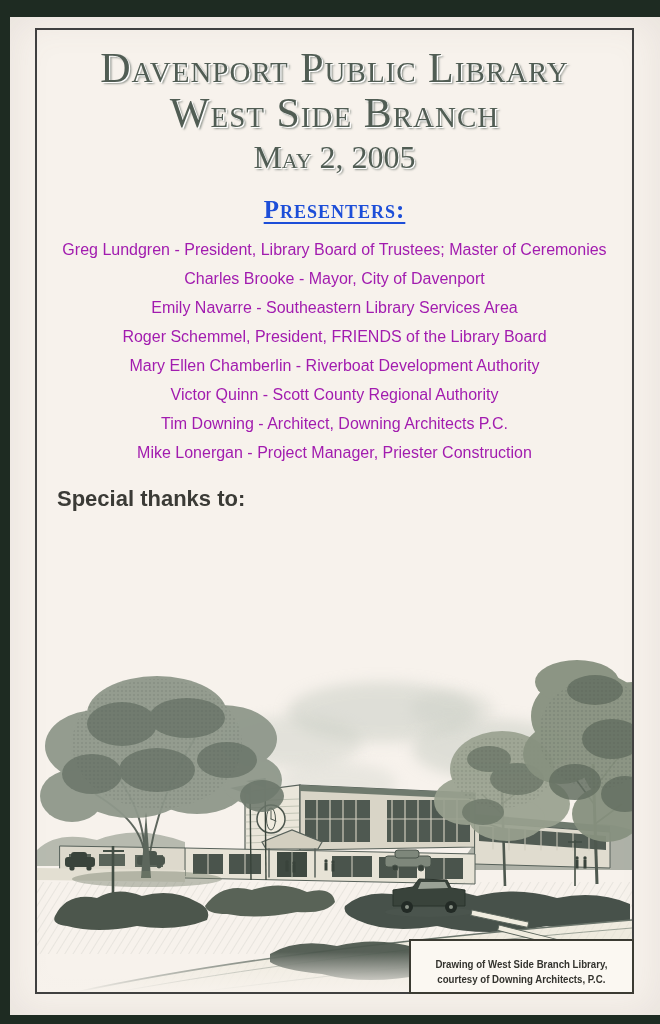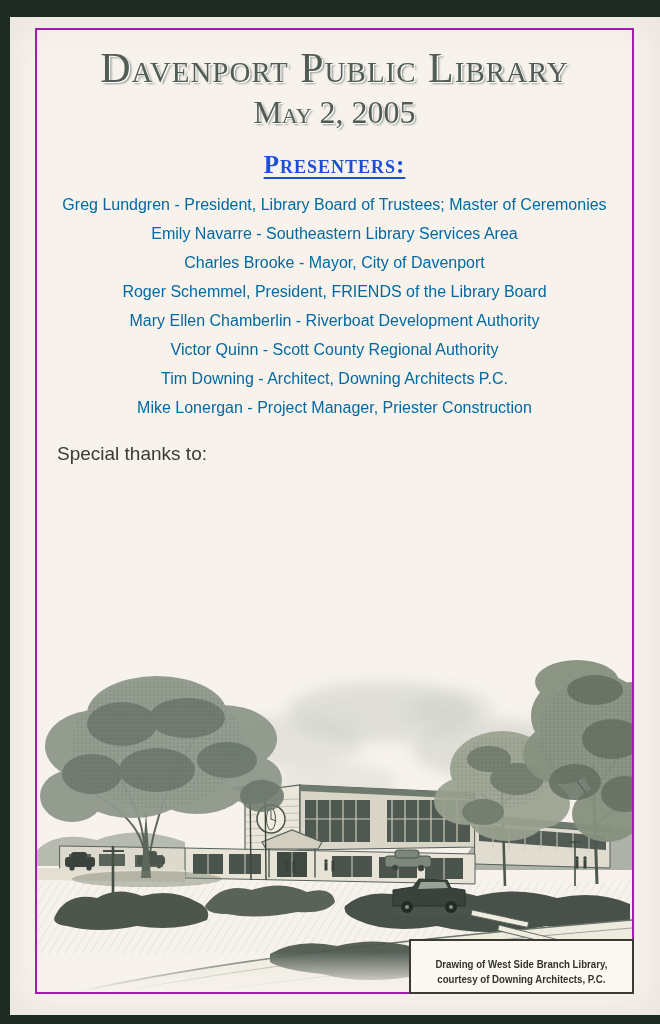--- a/index.html
+++ b/index.html
@@ -12,21 +12,21 @@
   }
   .page {
     position:absolute; left:10px; top:17px;
     width:650px; height:998px;
     background:#f7f2ec;
     box-shadow:inset 0 0 40px rgba(120,110,100,0.12);
   }
   .card {
     position:absolute; left:25px; top:11px;
     width:599px; height:966px;
-    border:2px solid #a21caf;
+    border:2px solid #404040;
   }
   
   .title-block {
     text-align:center; padding-top:16px;
     font-family:"Liberation Serif", serif;
     font-variant:small-caps;
     color:#515d54;
   }
   .title-line {
     font-size:42px; line-height:45px; letter-spacing:1px;
@@ -42,26 +42,26 @@
     margin-top:20px; text-align:center;
     font-family:"Liberation Serif", serif;
     font-variant:small-caps; font-weight:700;
     font-size:25px; color:#1d4ed8; letter-spacing:1px;
   }
   .presenters-heading span {
     text-decoration:underline; text-underline-offset:4px; text-decoration-thickness:2px;
   }
   .presenter-list { margin-top:11px; text-align:center; }
   .presenter-line {
-    font-size:16px; line-height:29px; color:#0369a1;
+    font-size:16px; line-height:29px; color:#a21caf;
     white-space:nowrap;
   }
   
   .thanks-section { margin-top:20px; padding-left:20px; color:#3b3b36; }
-  .thanks-heading { font-weight:400; font-size:19px; line-height:24px; }
+  .thanks-heading { font-weight:700; font-size:22px; line-height:24px; }
   .thanks-items { margin-top:5px; padding-left:63px; }
   .thanks-line { font-size:17px; line-height:29px; color:#42423d; }
   
   .drawing {
     position:absolute; left:0; bottom:0; width:595px; height:338px;
   }
   .drawing svg { position:absolute; left:0; top:0; }
   .caption-box {
     position:absolute; right:-2px; bottom:-2px;
     background:#fbf8f2; border:2px solid #3b3b33;
@@ -74,31 +74,32 @@
   }
 </style>
 </head>
 <body>
 
 <div class="page">
   <div class="card">
 
     <div class="title-block">
       <div class="title-line">Davenport Public Library</div>
+      <div class="title-line">West Side Branch</div>
       <div class="date-line">May 2, 2005</div>
     </div>
 
     <div class="presenters-heading">
       <span>Presenters:</span>
     </div>
 
     <div class="presenter-list">
       <div class="presenter-line">Greg Lundgren - President, Library Board of Trustees; Master of Ceremonies</div>
+      <div class="presenter-line">Charles Brooke - Mayor, City of Davenport</div>
       <div class="presenter-line">Emily Navarre - Southeastern Library Services Area</div>
-      <div class="presenter-line">Charles Brooke - Mayor, City of Davenport</div>
       <div class="presenter-line">Roger Schemmel, President, FRIENDS of the Library Board</div>
       <div class="presenter-line">Mary Ellen Chamberlin - Riverboat Development Authority</div>
       <div class="presenter-line">Victor Quinn - Scott County Regional Authority</div>
       <div class="presenter-line">Tim Downing - Architect, Downing Architects P.C.</div>
       <div class="presenter-line">Mike Lonergan - Project Manager, Priester Construction</div>
     </div>
 
     <div class="thanks-section">
       <div class="thanks-heading">Special thanks to:</div>
     </div>

